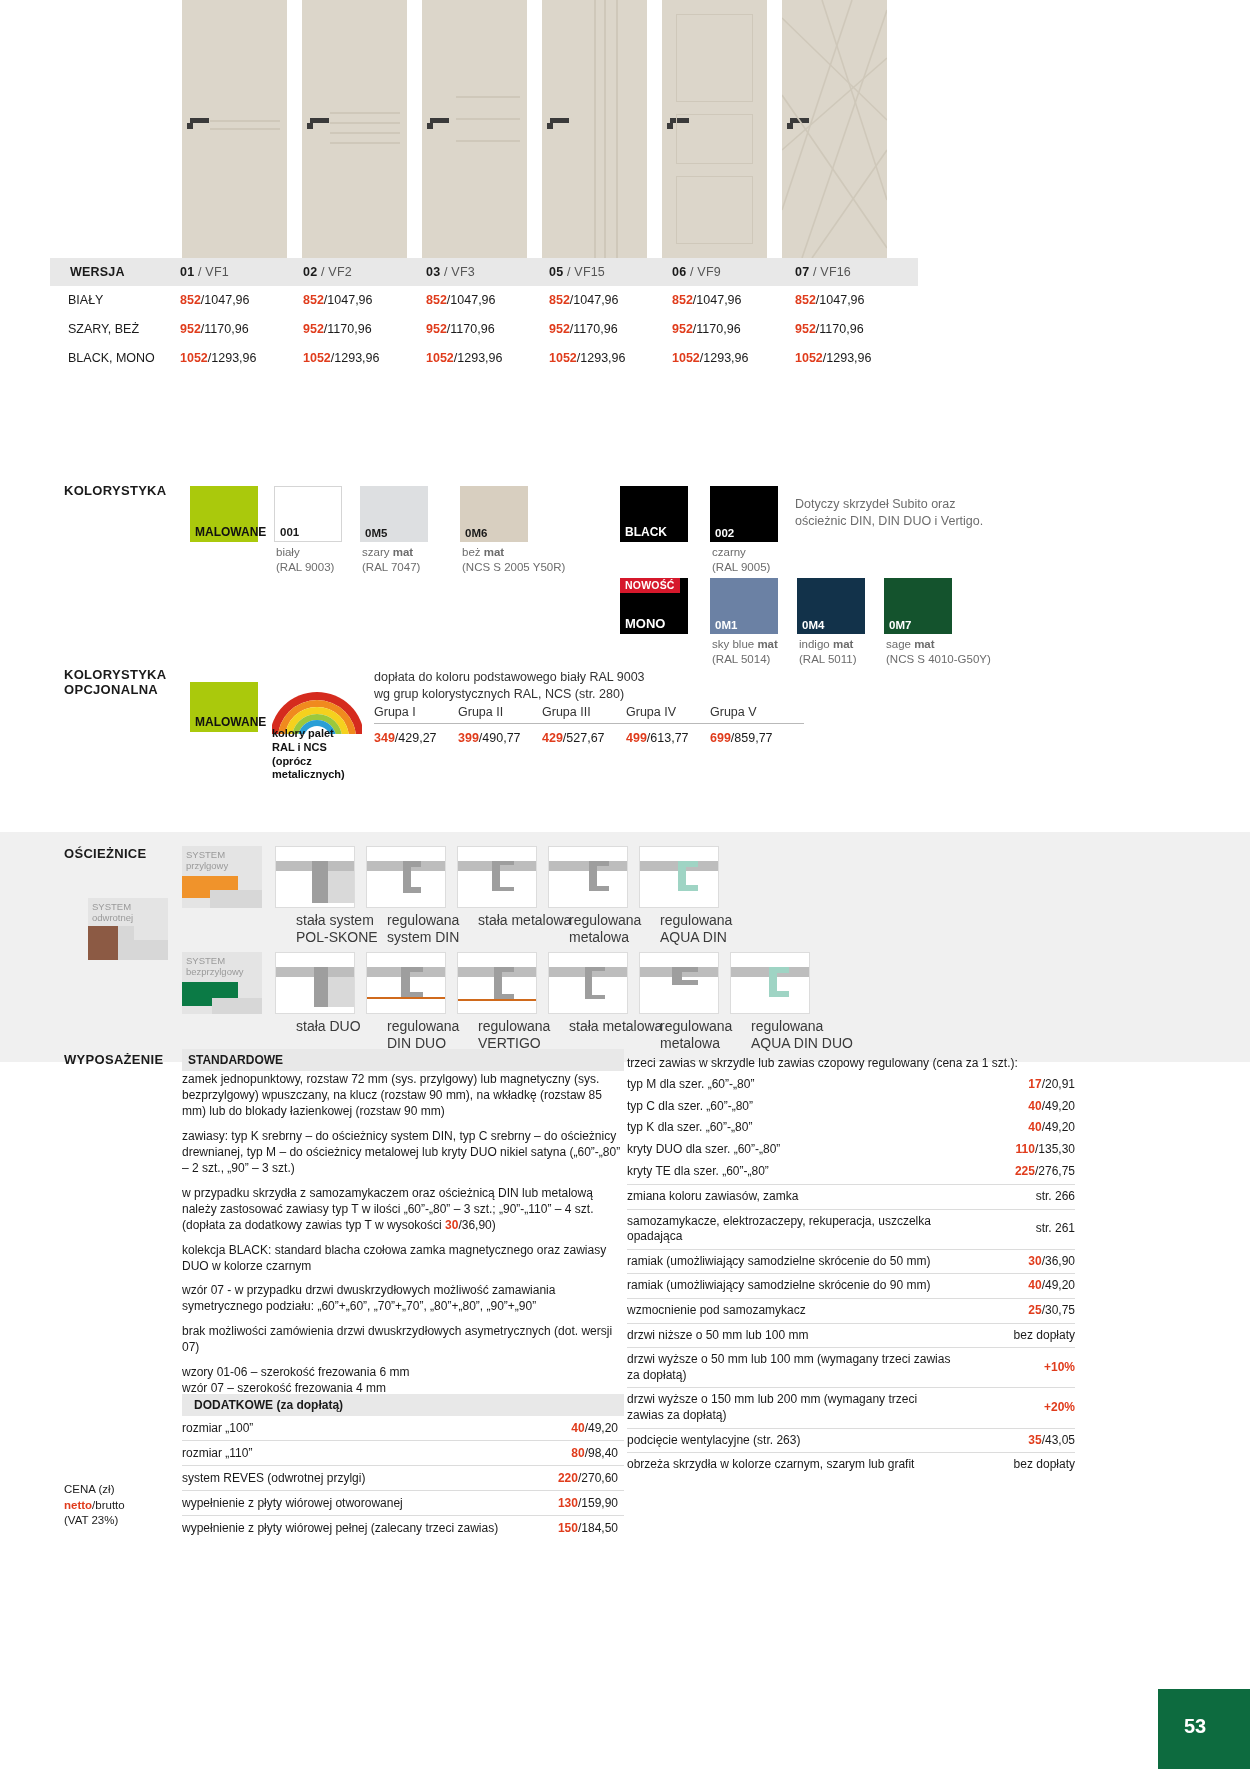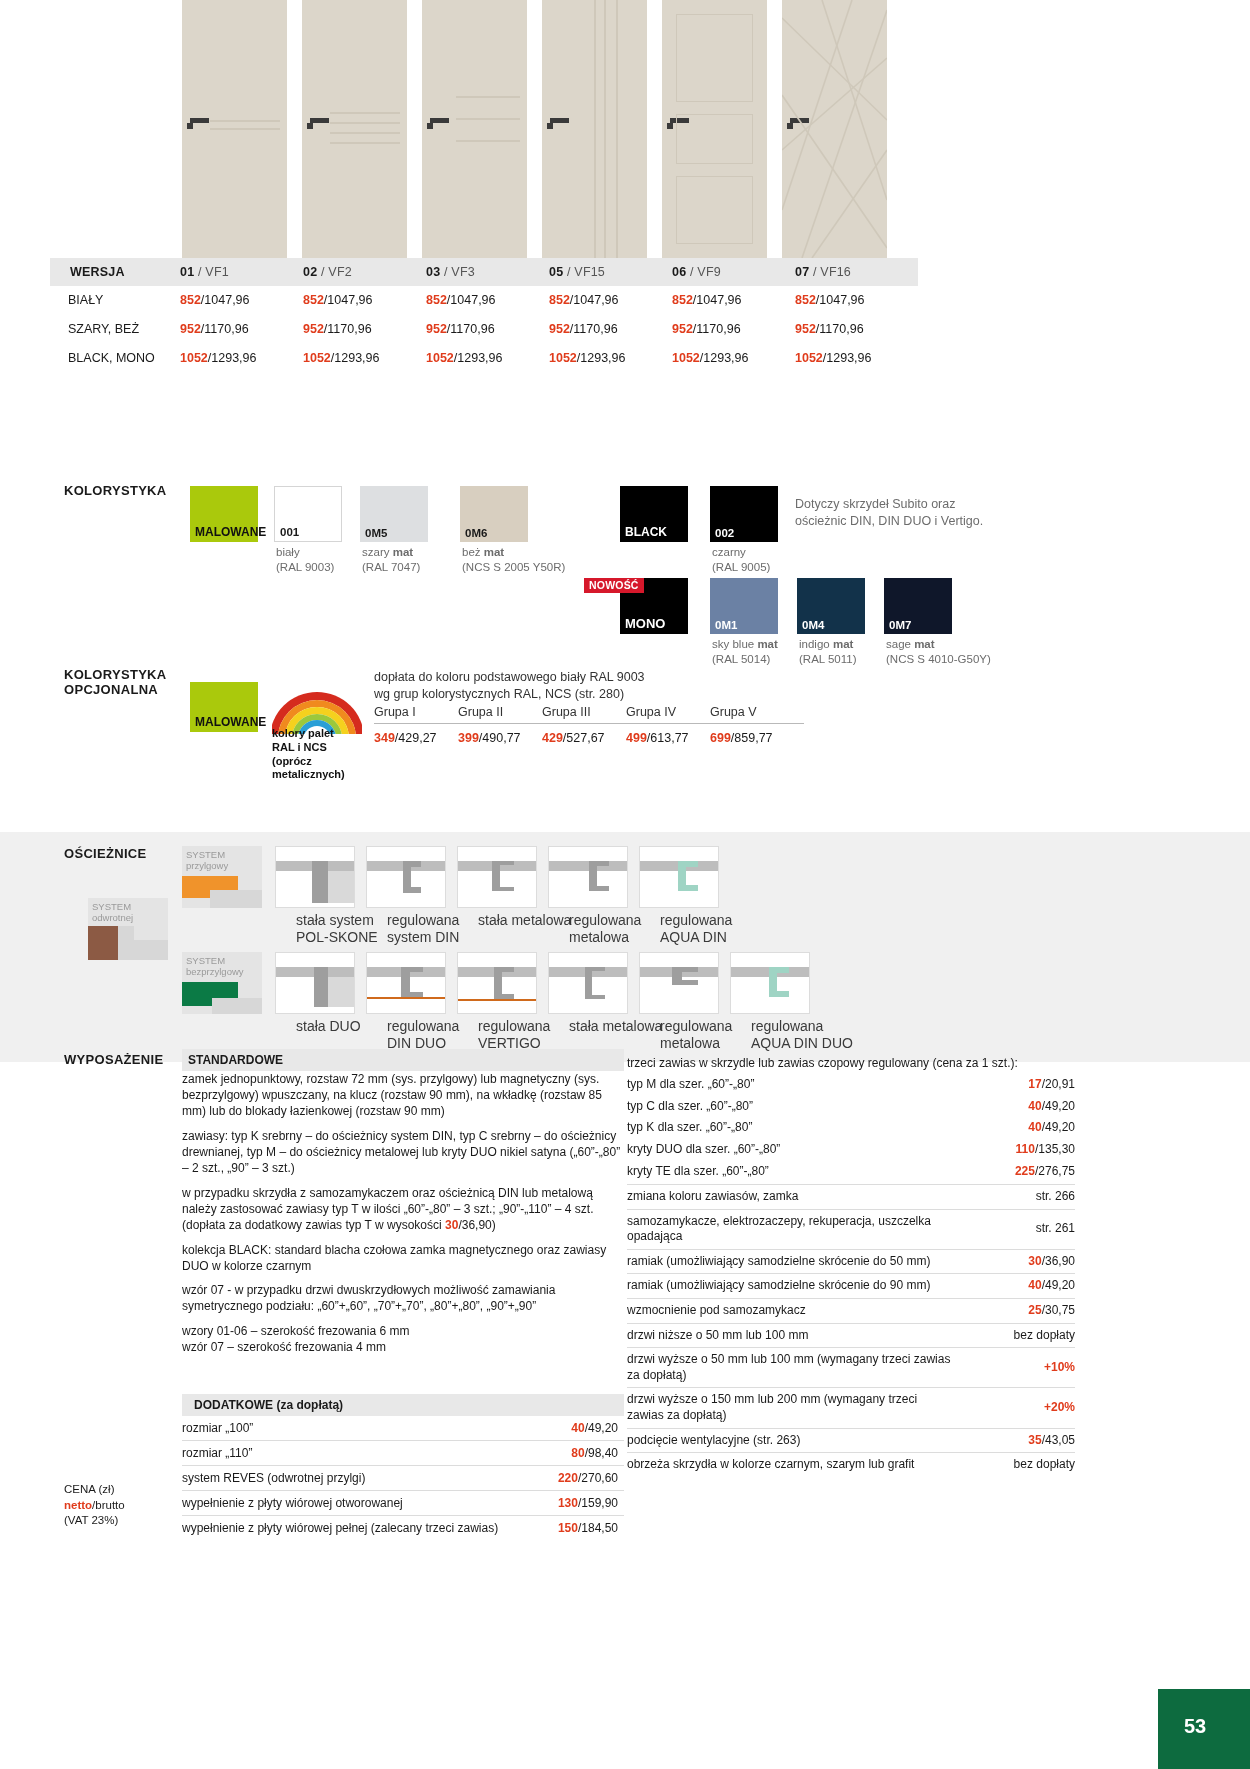--- a/index.html
+++ b/index.html
@@ -50,21 +50,21 @@
   .chip-green .code { color:#111; font-size:12px; }
   .chip-white { background:#ffffff; border:1px solid #d5d5d5; }
   .chip-grey { background:#dddfe1; }
   .chip-beige { background:#d8cfc0; }
   .chip-black { background:#000000; }
   .chip-black .code { color:#ffffff; }
   .chip-blue { background:#6b81a4; }
   .chip-blue .code { color:#ffffff; }
   .chip-indigo { background:#12324a; }
   .chip-indigo .code { color:#ffffff; }
-  .chip-sage { background:#0f172a; }
+  .chip-sage { background:#14532d; }
   .chip-sage .code { color:#ffffff; }
 
   .nowosc { position:absolute; background:#d6182b; color:#fff; font-size:10.5px; font-weight:700;
             padding:1px 5px 2px 5px; letter-spacing:.2px; }
 
   .note-right { position:absolute; font-size:12.5px; color:#6c6c6c; line-height:1.33; }
 
   
   .rainbow { position:absolute; overflow:hidden; }
   .rainbow i { position:absolute; border-radius:50% 50% 0 0 / 100% 100% 0 0; border-style:solid; border-bottom:none; }
@@ -242,21 +242,21 @@
   <span class="code">002</span>
 </div>
 <div class="sw-desc" style="left:712px; top:545px;">
   <span>czarny</span><br><span>(RAL 9005)</span>
 </div>
 <div class="note-right" style="left:795px; top:496px; width:190px;">Dotyczy skrzydeł Subito oraz ościeżnic DIN, DIN DUO i Vertigo.</div>
 
 <div class="swatch chip-black" style="left:620px; top:578px; height:56px;">
   <span class="code" style="font-size:13px">MONO</span>
 </div>
-<div class="nowosc" style="left:584px; top:578px;">NOWOŚĆ</div>
+<div class="nowosc" style="left:620px; top:578px;">NOWOŚĆ</div>
 
 <div class="swatch chip-blue" style="left:710px; top:578px; height:56px;">
   <span class="code">0M1</span>
 </div>
 <div class="sw-desc" style="left:712px; top:637px;">
   <span>sky blue</span> <b>mat</b><br><span>(RAL 5014)</span>
 </div>
 
 <div class="swatch chip-indigo" style="left:797px; top:578px; height:56px;">
   <span class="code">0M4</span>
@@ -430,20 +430,21 @@
 <div class="sec-label" style="left:64px; top:1052px;text-align:center;">WYPOSAŻENIE</div>
 
 <div class="eq-head" style="left:182px; top:1049px; width:442px;">STANDARDOWE</div>
 
 <div class="eq-left" style="top:1072px;">
   <p class="eq-p">zamek jednopunktowy, rozstaw 72 mm (sys. przylgowy) lub magnetyczny (sys. bezprzylgowy) wpuszczany, na klucz (rozstaw 90 mm), na wkładkę (rozstaw 85 mm) lub do blokady łazienkowej (rozstaw 90 mm)</p>
   <p class="eq-p">zawiasy: typ K srebrny – do ościeżnicy system DIN, typ C srebrny – do ościeżnicy drewnianej, typ M – do ościeżnicy metalowej lub kryty DUO nikiel satyna („60”-„80” – 2 szt., „90” – 3 szt.)</p>
   <p class="eq-p">w przypadku skrzydła z samozamykaczem oraz ościeżnicą DIN lub metalową należy zastosować zawiasy typ T w ilości „60”-„80” – 3 szt.; „90”-„110” – 4 szt. (dopłata za dodatkowy zawias typ T w wysokości <span class="net">30</span>/36,90)</p>
   <p class="eq-p">kolekcja BLACK: standard blacha czołowa zamka magnetycznego oraz zawiasy DUO w kolorze czarnym</p>
   <p class="eq-p">wzór 07 - w przypadku drzwi dwuskrzydłowych możliwość zamawiania symetrycznego podziału: „60”+„60”, „70”+„70”, „80”+„80”, „90”+„90”</p>
+  <p class="eq-p">brak możliwości zamówienia drzwi dwuskrzydłowych asymetrycznych (dot. wersji 07)</p>
   <p class="eq-p" style="margin-bottom:4px">wzory 01-06 – szerokość frezowania 6 mm<br>wzór 07 – szerokość frezowania 4 mm</p>
 </div>
 
 <div class="eq-head" style="left:182px; top:1394px; width:442px; padding-left:12px;">DODATKOWE (za dopłatą)</div>
 
 <div style="position:absolute; left:182px; top:1416px; width:442px;">
   <div class="eq-rowline">
     <span class="lbl">rozmiar „100”</span>
     <span class="val"><span class="net">40</span><span>/49,20</span></span>
   </div>

